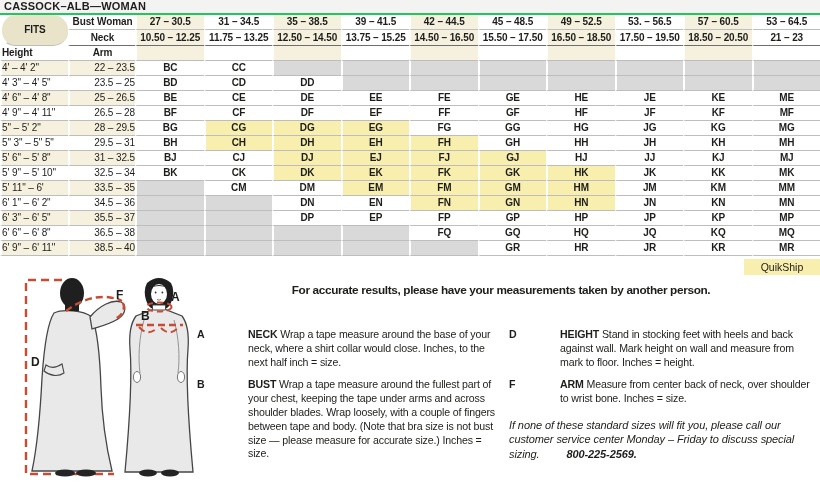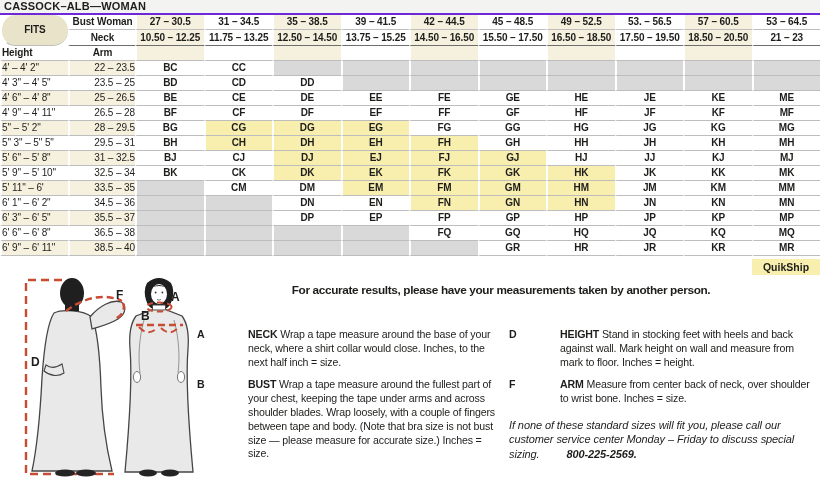--- a/index.html
+++ b/index.html
@@ -1,19 +1,19 @@
 <!DOCTYPE html>
 <html style="--highlight: #f8eeae; --cream: #f6f1de; --beige: #e9e3ca; --empty-gray: #d9d9d9; --measure-red: #c84b33; --ink: #1d1d1b;"><head>
 <meta charset="utf-8">
 <style>
   html,body{margin:0;padding:0;background:#fff;}
   .page{position:relative;width:820px;height:482px;background:#fff;overflow:hidden;
         font-family:"Liberation Sans","DejaVu Sans",sans-serif;color:var(--ink,#1d1d1b);}
   
-  .title-bar{height:13px;line-height:13px;background:#f3f3f1;border-bottom:2px solid #6d28d9;
+  .title-bar{height:13px;line-height:13px;background:#f3f3f1;border-bottom:2px solid #22c55e;
              font-size:11px;font-weight:bold;padding-left:4px;letter-spacing:.2px;}
   table.size{border-collapse:separate;border-spacing:0;table-layout:fixed;width:820px;}
   table.size td{box-sizing:border-box;border-left:2px solid #fff;border-bottom:1px solid #bdbdbd;
                 padding:0;overflow:hidden;white-space:nowrap;font-size:10px;letter-spacing:-.1px;}
   td.no-bl{border-left:none;}
   tr.bust-row td{height:15px;line-height:14px;}
   tr.neck-row td{height:16px;line-height:15px;border-bottom:1px solid #6e6e6e;}
   tr.ha-row td{height:15px;line-height:14px;}
   tbody td{height:15px;line-height:14px;}
   td.fits{background:var(--beige,#e9e3ca);font-weight:bold;text-align:center;font-size:10.5px;border-radius:15px;}
@@ -21,22 +21,22 @@
   td.range{font-weight:bold;text-align:center;font-size:9.8px;letter-spacing:-.3px;}
   td.cream{background:var(--cream,#f6f1de);}
   td.col-label-l{font-weight:bold;padding-left:4px;font-size:10.3px;}
   td.col-label-c{font-weight:bold;text-align:center;font-size:10.3px;}
   td.h-cell{padding-left:4px;}
   td.a-cell{text-align:right;}
   td.sz{font-weight:bold;text-align:center;}
   td.sz.empty{background:var(--empty-gray,#d9d9d9);}
   td.sz.hl{background:var(--highlight,#f8eeae);}
   .qs-row{position:relative;height:20px;}
-  .quikship{position:absolute;right:0;top:3px;width:68px;height:16px;line-height:16px;
-            background:var(--highlight,#f8eeae);font-weight:bold;font-size:10.5px;text-align:center;}
+  .quikship{position:absolute;right:0;top:3px;width:76px;height:16px;line-height:16px;
+            background:var(--highlight,#f8eeae);font-weight:normal;font-size:10.5px;text-align:center;}
   
   .bottom{position:absolute;left:0;top:276px;width:820px;height:206px;}
   .figures{position:absolute;left:4px;top:0;}
   .intro{position:absolute;left:190px;top:7px;width:622px;text-align:center;
          font-weight:bold;font-size:11.8px;line-height:15px;letter-spacing:-.35px;}
   .defs-col{position:absolute;top:52px;font-size:10.6px;line-height:13.8px;letter-spacing:-.15px;}
   .col-a{left:197px;width:304px;}
   .col-b{left:509px;width:306px;}
   .def{display:flex;margin-bottom:9px;}
   .def-letter{width:15px;font-weight:bold;flex:none;}

